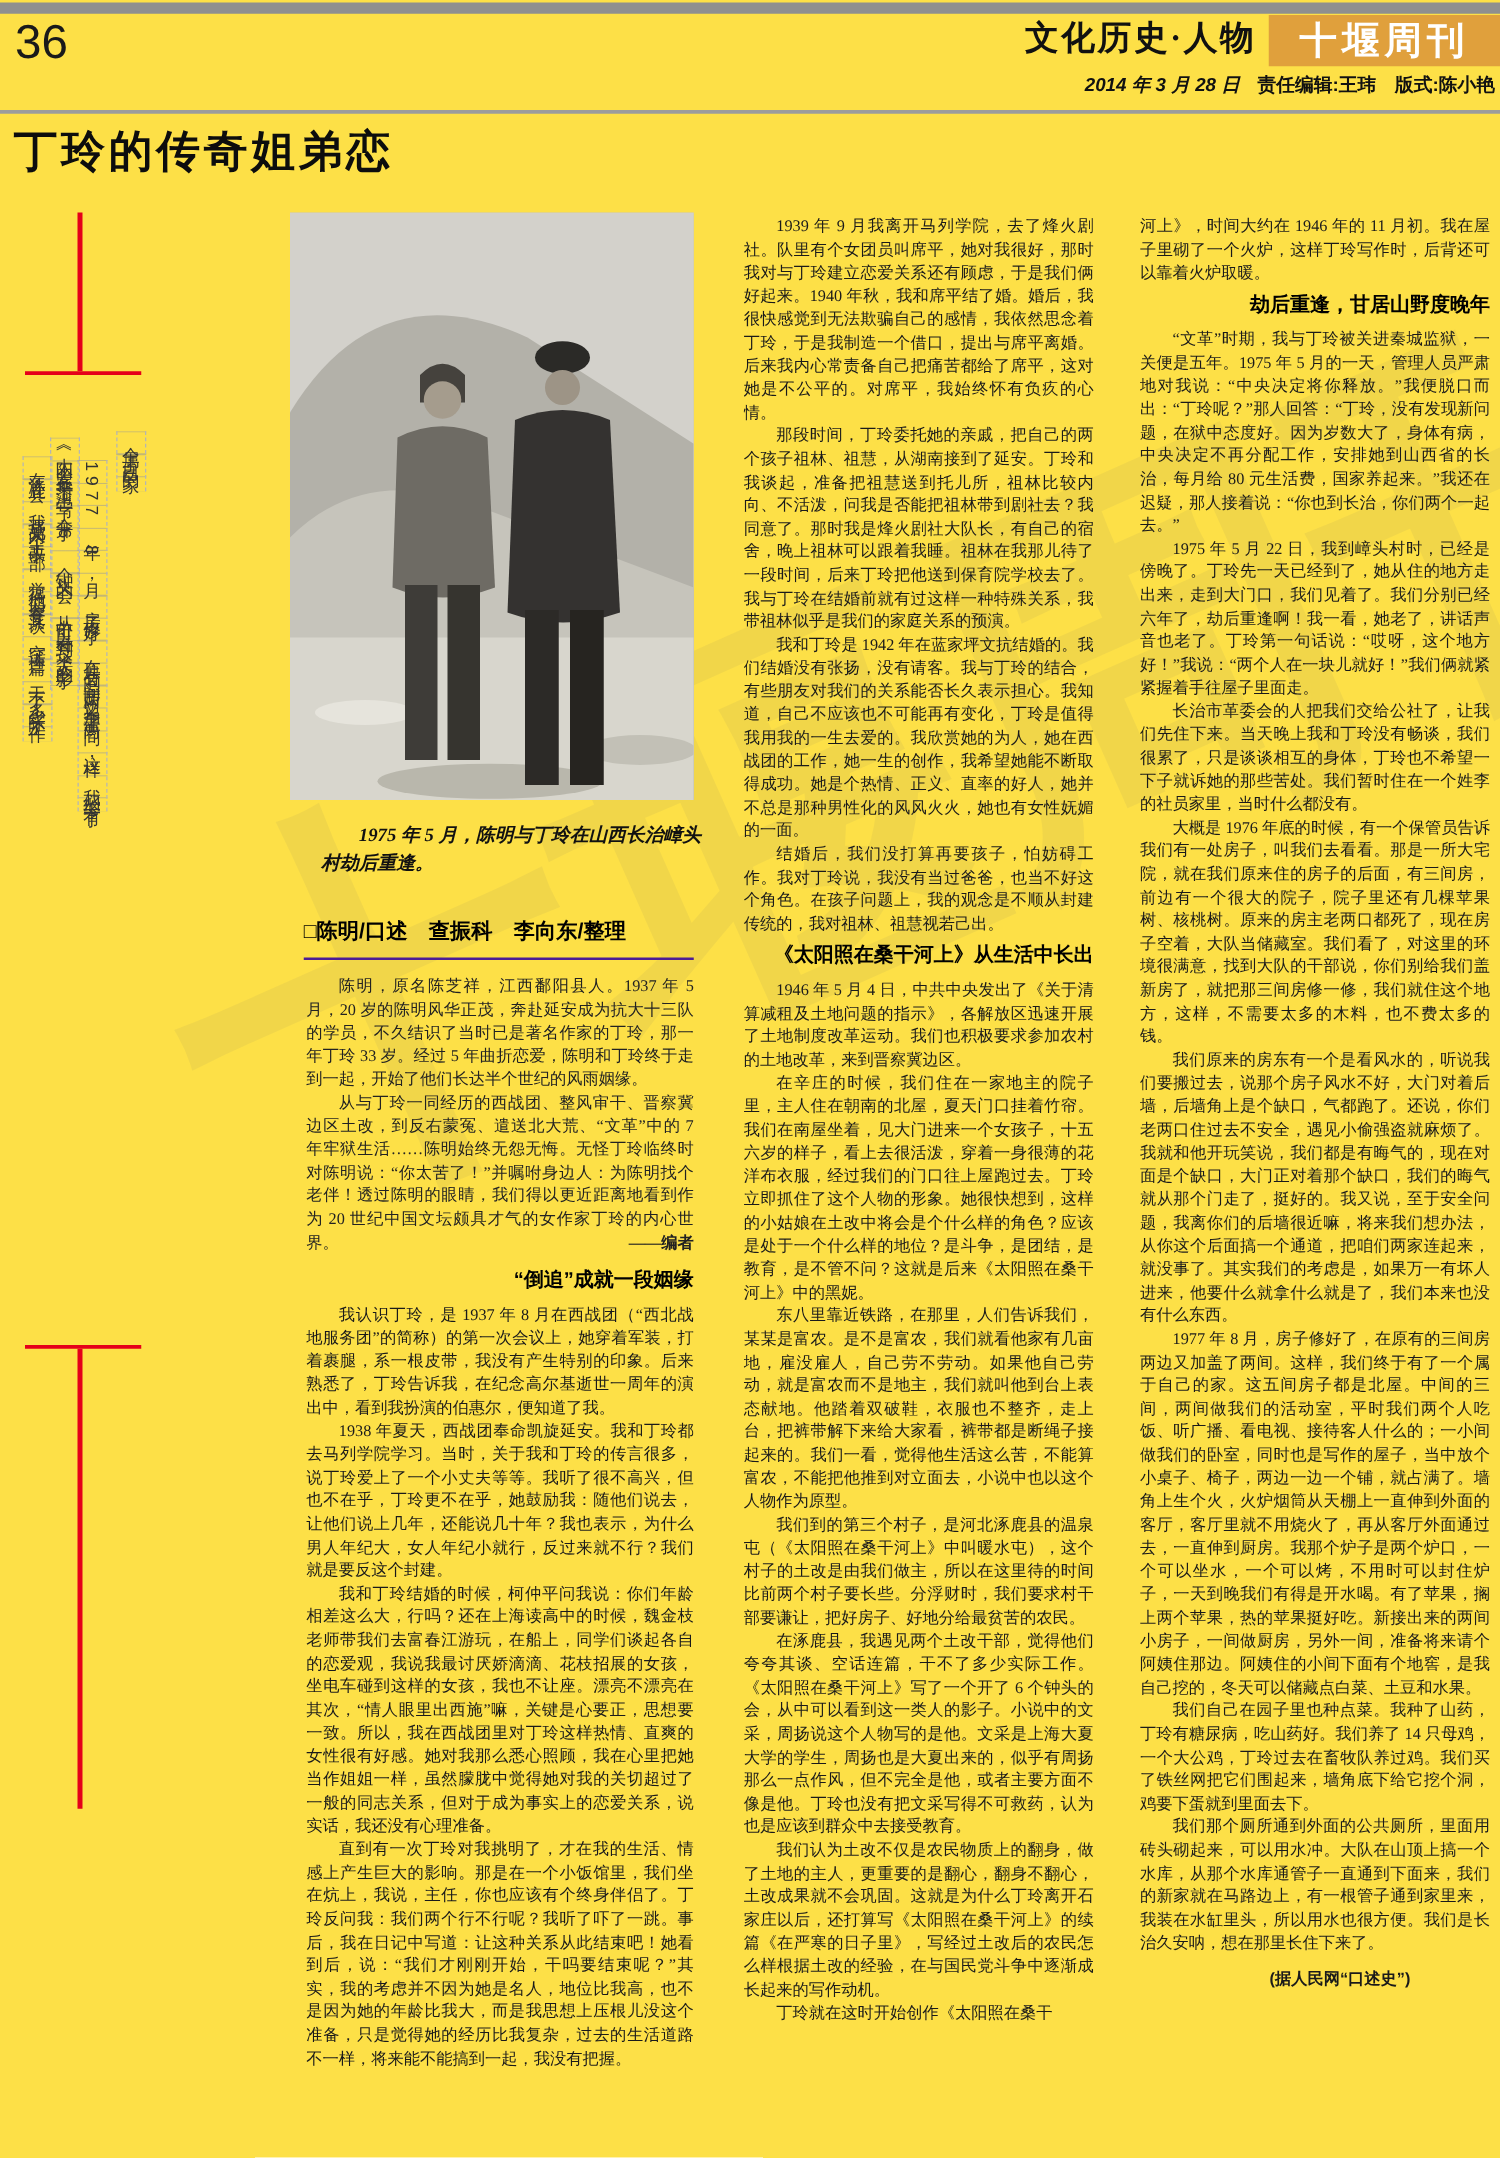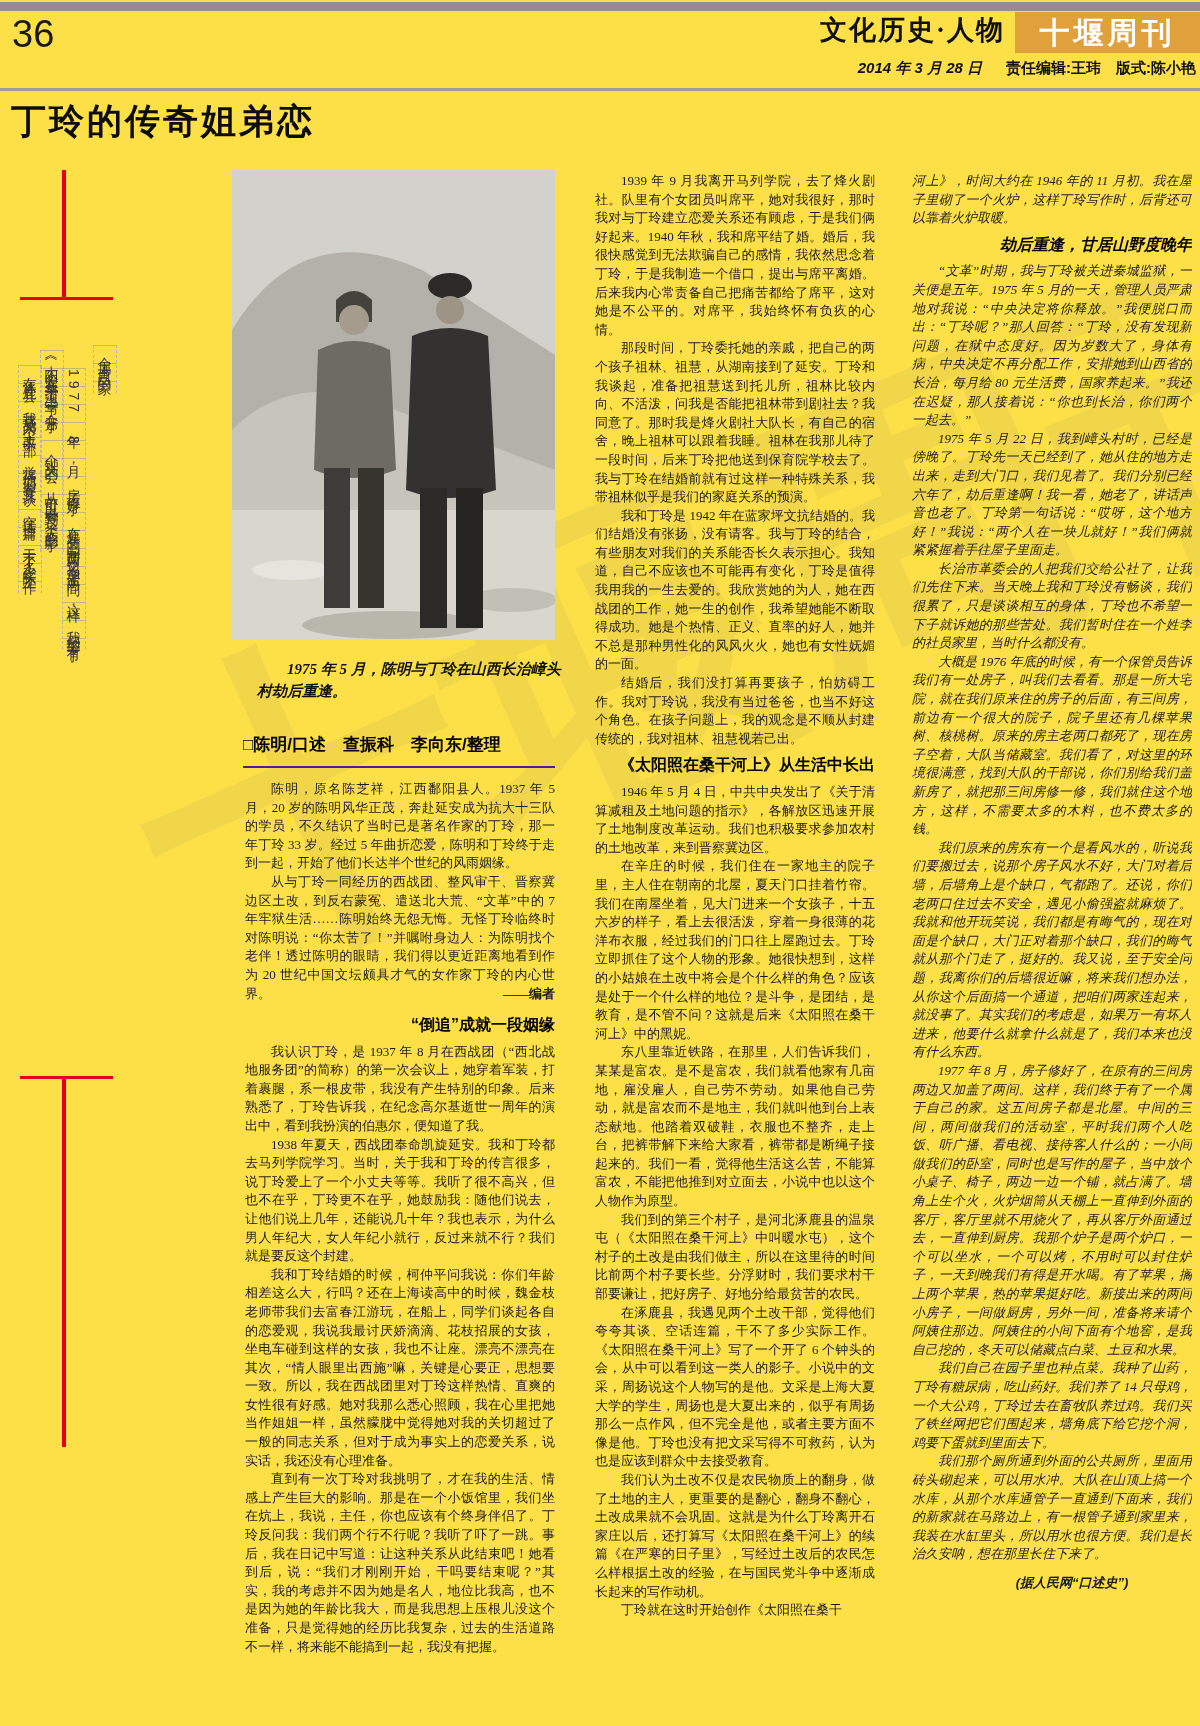--- a/index.html
+++ b/index.html
@@ -7,21 +7,21 @@
         font-family:"Liberation Sans",sans-serif;color:#1c1c1c;}
   
   .topbar{position:absolute;left:0;top:2px;width:1200px;height:9px;background:#8f8f8f;}
   .pagenum{position:absolute;left:12px;top:13px;font-size:38px;line-height:42px;color:#1a1a1a;}
   .header-right{position:absolute;right:0;top:12px;display:flex;}
   .section{font-family:"Liberation Serif",serif;font-weight:bold;font-size:27px;letter-spacing:2px;
            color:#111;margin-right:10px;}
   .masthead{display:inline-block;width:185px;height:41px;line-height:41px;text-align:center;
             color:#fff;font-family:"Liberation Serif",serif;font-weight:bold;font-size:30px;letter-spacing:4px;}
   .dateline{position:absolute;right:4px;top:59px;font-size:15px;font-weight:bold;color:#111;}
-  .dateline .date{font-style:italic;margin-right:24px;}
+  .dateline .date{font-style:italic;margin-right:14px;}
   .header-rule{position:absolute;left:0;top:88px;width:1200px;height:3px;background:#9c9c9c;}
   .title{position:absolute;left:11px;top:98px;margin:0;font-family:"Liberation Serif",serif;
          font-weight:bold;font-size:35px;letter-spacing:3px;color:#0d0d0d;}
   
   .watermark{position:absolute;left:120px;top:520px;width:900px;font-size:330px;line-height:330px;
              font-family:"Liberation Serif",serif;font-weight:bold;color:#6b6b6b;opacity:0.08;
              transform:rotate(-24deg);pointer-events:none;white-space:nowrap;}
   
   .red-v1{position:absolute;left:62px;top:170px;width:4px;height:127px;background:#e50019;}
   .red-h1{position:absolute;left:20px;top:297px;width:93px;height:3px;background:#e50019;}
@@ -46,21 +46,21 @@
                font-size:13px;line-height:18.6px;text-align:justify;color:#222;}
   .editor-note p{margin:0;text-indent:2em;}
   .signoff{text-align:right;font-weight:bold;text-indent:0 !important;margin-top:-18.6px !important;}
   
   .col{position:absolute;font-family:"Liberation Serif",serif;font-size:13px;line-height:18.6px;
        text-align:justify;color:#1a1a1a;overflow:hidden;}
   .col p{margin:0;text-indent:2em;}
   .col p.noindent{text-indent:0;}
   .col1{left:245px;top:1008px;width:310px;height:718px;}
   .col2{left:595px;top:172px;width:280px;height:1554px;}
-  .col3{left:912px;top:172px;width:280px;height:1554px;font-style:italic;}
+  .col3{left:912px;top:172px;width:280px;height:1554px;}
   .subhead{font-family:"Liberation Sans",sans-serif;font-weight:bold;font-size:16px;text-align:right;
            text-indent:0 !important;margin:8px 0 8px 0 !important;color:#000;}
   .credit{font-family:"Liberation Sans",sans-serif;font-weight:bold;text-align:center;text-indent:0 !important;
           margin-top:10px !important;padding-left:40px;}
 </style>
 </head>
 <body>
 
 <div class="page">
 

